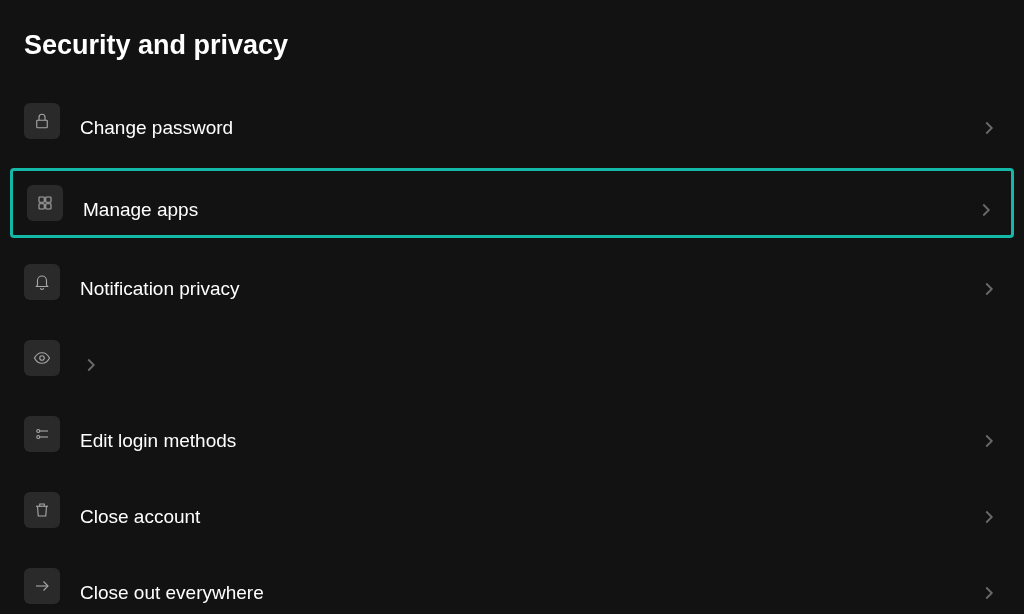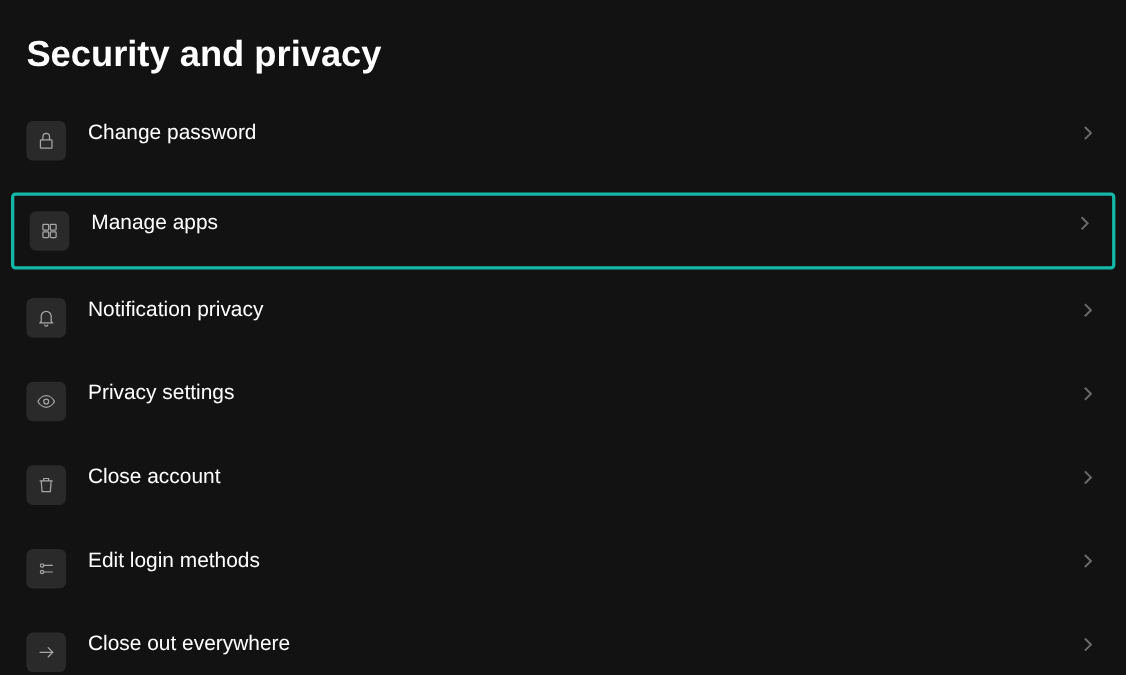--- a/index.html
+++ b/index.html
@@ -14,31 +14,31 @@
       width: 1024px;
       height: 614px;
       overflow: hidden;
     }
     .container {
       padding: 0;
       width: 100%;
       height: 100%;
     }
     .page-title {
-      font-size: 33px;
+      font-size: 27px;
       font-weight: 700;
       padding: 30px 24px 28px 24px;
       color: #fff;
     }
     .settings-list {
       list-style: none;
     }
     .settings-item {
       display: flex;
-      align-items: flex-start;
+      align-items: flex-end;
       padding: 14px 24px;
       cursor: pointer;
       position: relative;
       margin-bottom: 12px;
     }
     .settings-item.highlighted {
       border: 3px solid #14b8a6;
       border-radius: 4px;
       margin: 15px 10px 12px 10px;
       padding: 14px 14px;
@@ -124,35 +124,20 @@
         </svg>
     </li>
 
     <li class="settings-item">
       <div class="icon-box">
         <svg viewBox="0 0 24 24">
             <path d="M2 12s3.5-7 10-7 10 7 10 7-3.5 7-10 7S2 12 2 12z"></path>
             <circle cx="12" cy="12" r="3"></circle>
           </svg>
       </div>
-      <span class="item-label">Privacy settings</span>
-      <svg class="chevron" viewBox="0 0 24 24">
-          <polyline points="9 6 15 12 9 18"></polyline>
-        </svg>
-    </li>
-
-    <li class="settings-item">
-      <div class="icon-box">
-        <svg viewBox="0 0 24 24">
-            <path d="M4 7h16"></path>
-            <path d="M6 7l1 13h10l1-13"></path>
-            <path d="M9 7V4h6v3"></path>
-          </svg>
-      </div>
-      <span class="item-label">Close account</span>
       <svg class="chevron" viewBox="0 0 24 24">
           <polyline points="9 6 15 12 9 18"></polyline>
         </svg>
     </li>
 
     <li class="settings-item">
       <div class="icon-box">
         <svg viewBox="0 0 24 24">
             <circle cx="7" cy="8" r="2"></circle>
             <line x1="9" y1="8" x2="20" y2="8"></line>
@@ -162,20 +147,34 @@
       </div>
       <span class="item-label">Edit login methods</span>
       <svg class="chevron" viewBox="0 0 24 24">
           <polyline points="9 6 15 12 9 18"></polyline>
         </svg>
     </li>
 
     <li class="settings-item">
       <div class="icon-box">
         <svg viewBox="0 0 24 24">
+            <path d="M4 7h16"></path>
+            <path d="M6 7l1 13h10l1-13"></path>
+            <path d="M9 7V4h6v3"></path>
+          </svg>
+      </div>
+      <span class="item-label">Close account</span>
+      <svg class="chevron" viewBox="0 0 24 24">
+          <polyline points="9 6 15 12 9 18"></polyline>
+        </svg>
+    </li>
+
+    <li class="settings-item">
+      <div class="icon-box">
+        <svg viewBox="0 0 24 24">
             <line x1="4" y1="12" x2="20" y2="12"></line>
             <polyline points="14 6 20 12 14 18"></polyline>
           </svg>
       </div>
       <span class="item-label">Close out everywhere</span>
       <svg class="chevron" viewBox="0 0 24 24">
           <polyline points="9 6 15 12 9 18"></polyline>
         </svg>
     </li>
 

